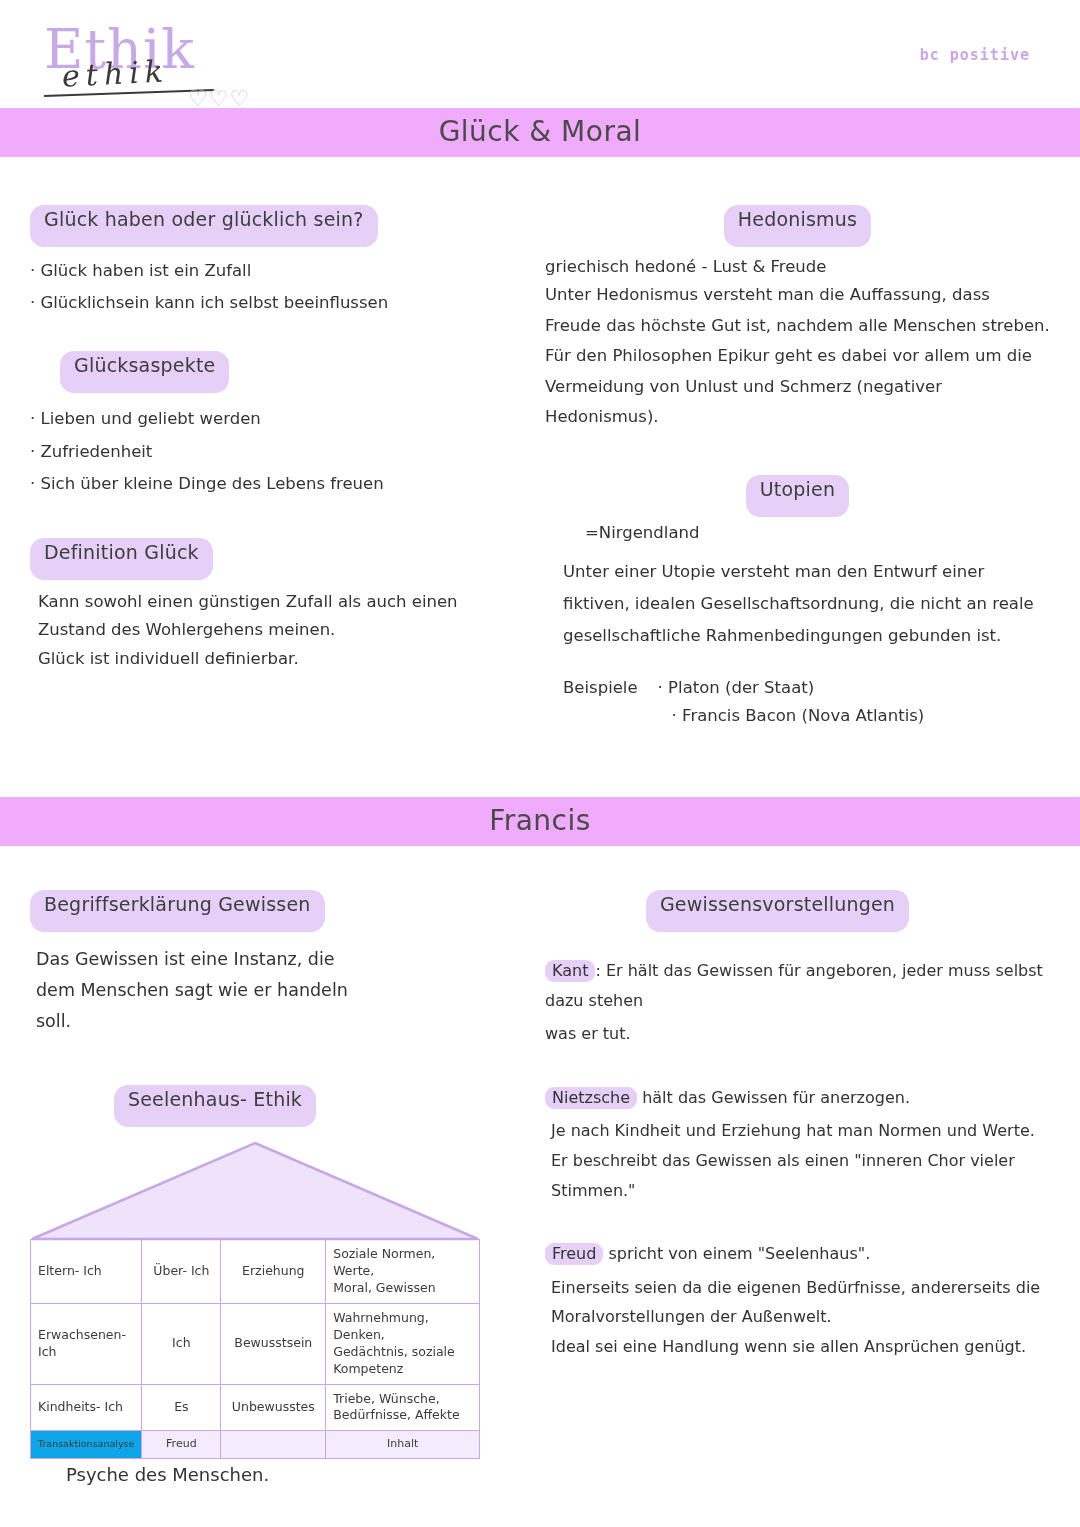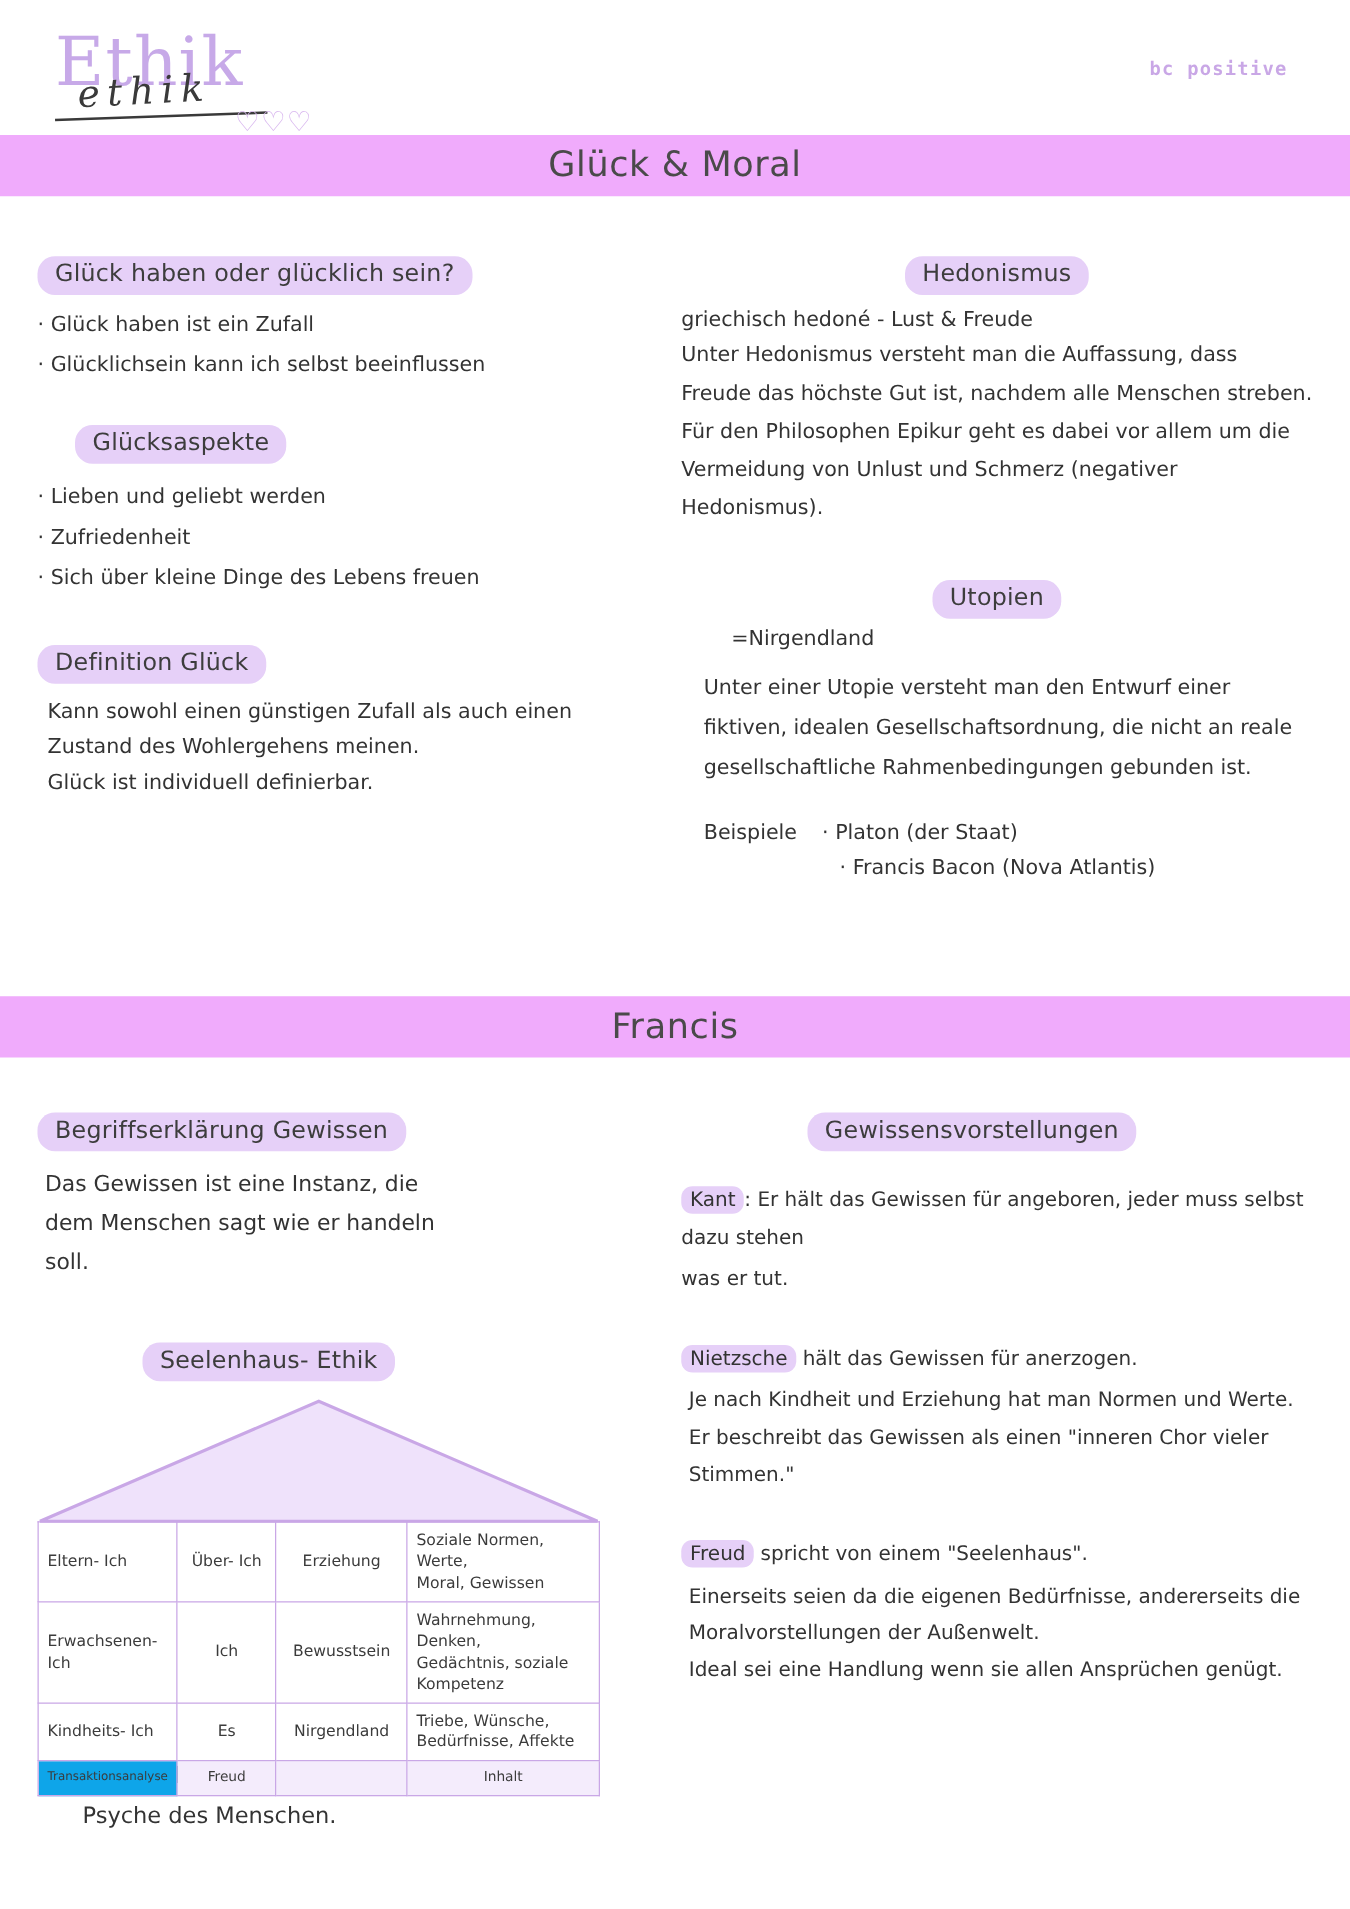--- a/index.html
+++ b/index.html
@@ -93,21 +93,21 @@
     position: absolute;
     left: 545px;
     width: 505px;
   }
 
   
   .pill {
     display: inline-block;
     background: #e6d0f8;
     border-radius: 14px;
-    padding: 3px 14px 6px 14px;
+    padding: 3px 14px 17px 14px;
     font-size: 19px;
     color: #3d3d3d;
     letter-spacing: 0.2px;
   }
   .inline-hl {
     background: #e6d0f8;
     border-radius: 9px;
     padding: 1px 7px 2px 7px;
   }
 
@@ -278,21 +278,21 @@
           <td class="c0" style="white-space:pre-line;">Erwachsenen-
 Ich</td>
           <td class="c1">Ich</td>
           <td class="c2">Bewusstsein</td>
           <td class="c3" style="white-space:pre-line;">Wahrnehmung, Denken,
 Gedächtnis, soziale Kompetenz</td>
         </tr>
         <tr>
           <td class="c0" style="white-space:pre-line;">Kindheits- Ich</td>
           <td class="c1">Es</td>
-          <td class="c2">Nirgendland</td>
+          <td class="c2">Unbewusstes</td>
           <td class="c3" style="white-space:pre-line;">Triebe, Wünsche,
 Bedürfnisse, Affekte</td>
         </tr>
         <tr class="last">
           <td class="c0 shade">Transaktionsanalyse</td>
           <td class="c1">Freud</td>
           <td class="c2"></td>
           <td class="c3">Inhalt</td>
         </tr>
       </tbody>

